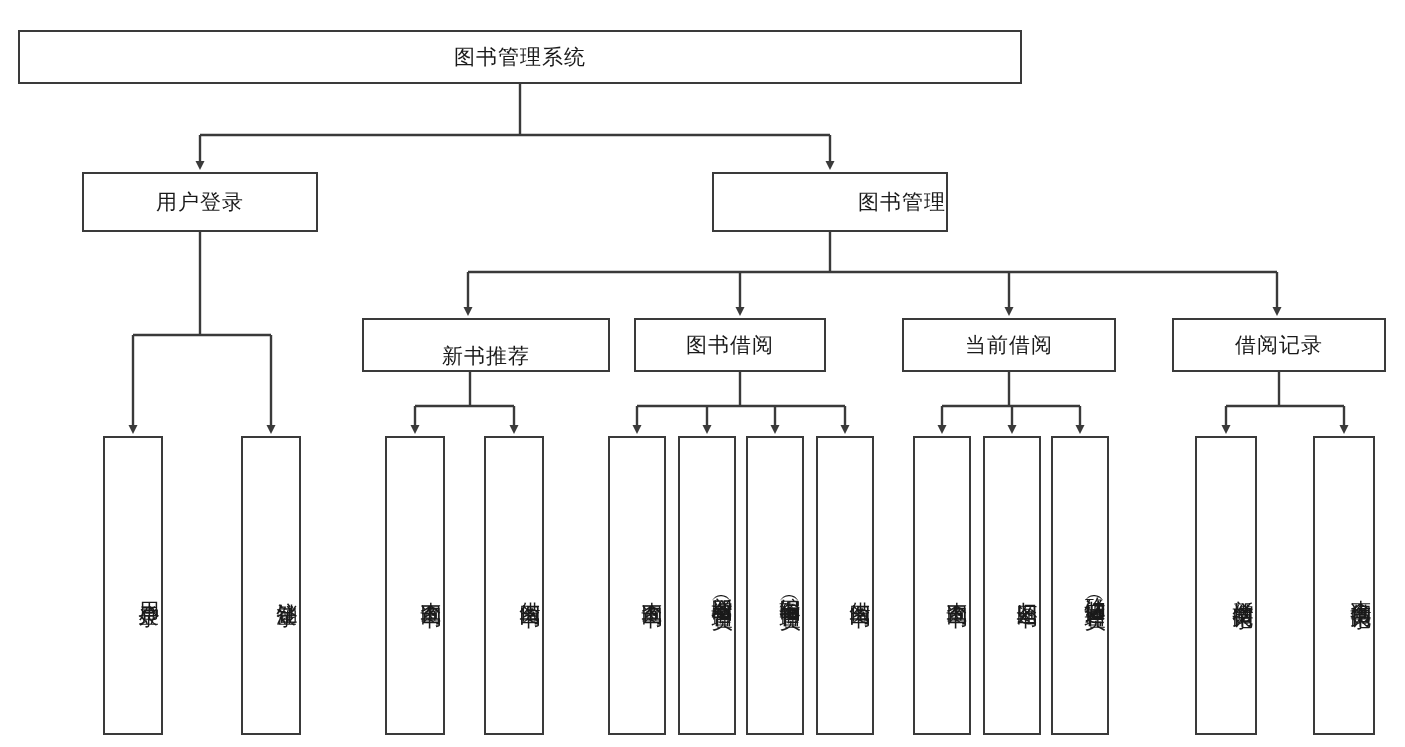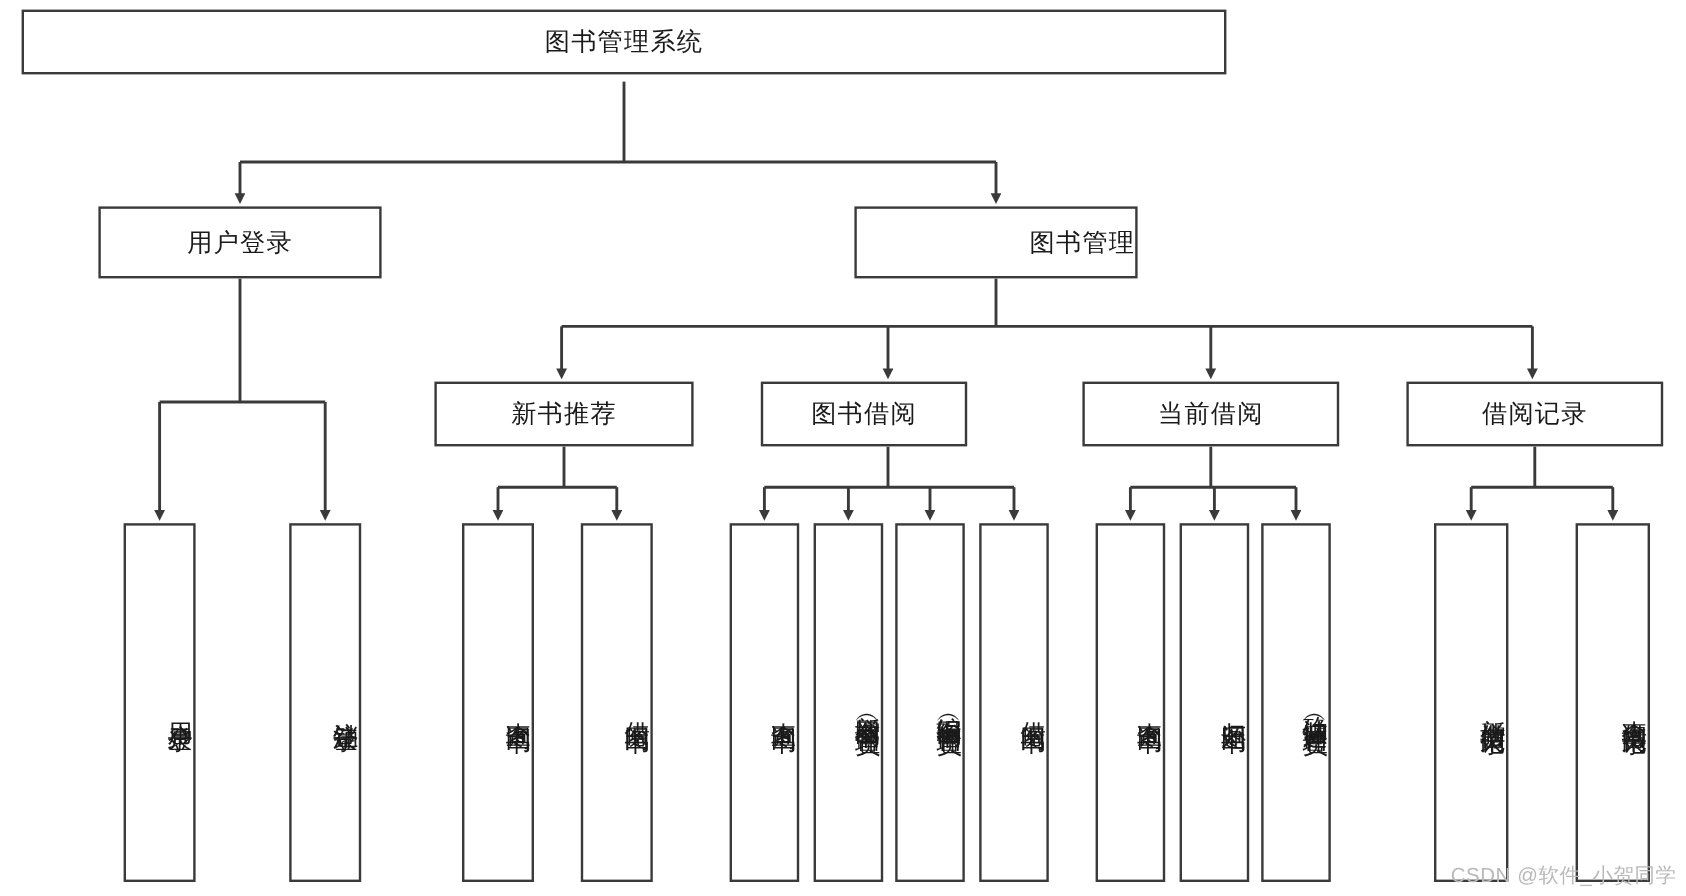--- a/index.html
+++ b/index.html
@@ -106,33 +106,33 @@
         <line x1="1012" y1="406" x2="1012" y2="426" marker-end="url(#arrowhead)"></line>
         <line x1="1080" y1="406" x2="1080" y2="426" marker-end="url(#arrowhead)"></line>
         <line x1="1279" y1="372" x2="1279" y2="406"></line>
         <line x1="1226" y1="406" x2="1344" y2="406"></line>
         <line x1="1226" y1="406" x2="1226" y2="426" marker-end="url(#arrowhead)"></line>
         <line x1="1344" y1="406" x2="1344" y2="426" marker-end="url(#arrowhead)"></line>
       </g>
   </svg>
 
   <div id="node-layer">
-      <div class="node horiz" style="left: 18px; top: 8px; width: 1004px; height: 54px;">
+      <div class="node horiz" style="left: 18px; top: 30px; width: 1004px; height: 54px;">
         <span>图书管理系统</span>
       </div>
       <div class="node horiz" style="left: 82px; top: 172px; width: 236px; height: 60px;">
         <span>用户登录</span>
       </div>
       <div class="node horiz" style="left: 712px; top: 172px; width: 236px; height: 60px; justify-content: flex-end;">
         <span>图书管理</span>
       </div>
-      <div class="node horiz" style="left: 362px; top: 318px; width: 216px; height: 54px;">
+      <div class="node horiz" style="left: 362px; top: 318px; width: 248px; height: 54px; align-items: flex-end;">
         <span>新书推荐</span>
       </div>
-      <div class="node horiz" style="left: 634px; top: 318px; width: 172px; height: 54px;">
+      <div class="node horiz" style="left: 634px; top: 318px; width: 192px; height: 54px;">
         <span>图书借阅</span>
       </div>
       <div class="node horiz" style="left: 902px; top: 318px; width: 214px; height: 54px; text-align: right;">
         <span>当前借阅</span>
       </div>
       <div class="node horiz" style="left: 1172px; top: 318px; width: 214px; height: 54px;">
         <span>借阅记录</span>
       </div>
       <div class="node vert" style="left: 103px; top: 436px; width: 60px; height: 299px;">
         <span class="vtext">用户登录</span>
@@ -168,14 +168,13 @@
         <span class="vtext">确认归还（管理员）</span>
       </div>
       <div class="node vert" style="left: 1195px; top: 436px; width: 62px; height: 299px;">
         <span class="vtext">新增借阅记录</span>
       </div>
       <div class="node vert" style="left: 1313px; top: 436px; width: 62px; height: 299px;">
         <span class="vtext">查询借阅记录</span>
       </div>
     </div>
 
-  <div class="watermark">CSDN @软件_小贺同学</div>
 </div>
 
 </body></html>

